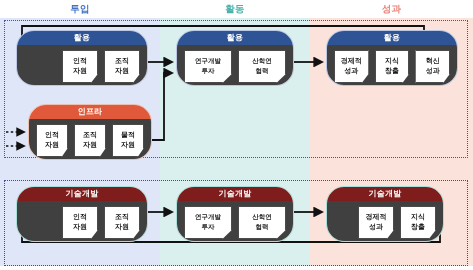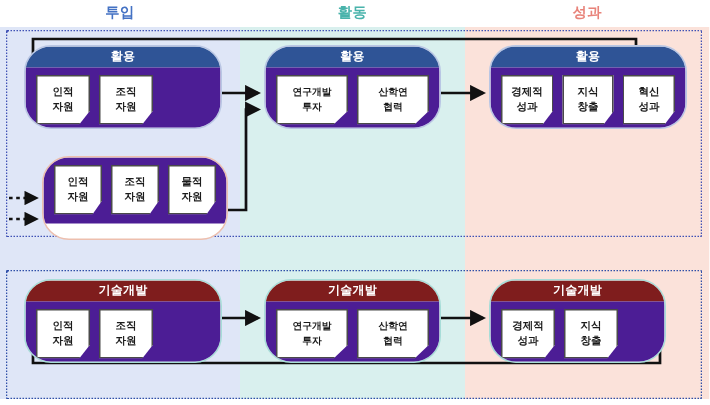--- a/index.html
+++ b/index.html
@@ -46,21 +46,22 @@
   .card-head{
     height:14px;line-height:14px;
     font-size:8px;font-weight:bold;color:#ffffff;
     text-align:center;letter-spacing:.2px;
   }
   .card-body{
     display:flex;align-items:center;
     gap:6px;
     padding:5px 7px 6px 7px;
     box-sizing:border-box;
-    background:#4c1d95;
+    background:#404040;
+    justify-content:flex-end;
   }
   .card.navy{border:1px solid #b9c6e4;}
   .card.navy .card-head{background:#2f5496;}
   .card.red{border:1px solid #edbfae;}
   .card.red .card-head{background:#e0593a;}
   .card.teal{border:1px solid #a7ddd8;}
   .card.teal .card-head{background:#7f1d1d;}
 
   
   .chip{
@@ -174,20 +175,21 @@
         <span>창출</span>
       </div>
       <div class="chip">
         <span>혁신</span>
         <span>성과</span>
       </div>
     </div>
   </div>
 
   <div class="card red" id="card-infra">
+    <div class="card-head">인프라</div>
     <div class="card-body">
       <div class="chip">
         <span>인적</span>
         <span>자원</span>
       </div>
       <div class="chip">
         <span>조직</span>
         <span>자원</span>
       </div>
       <div class="chip">

